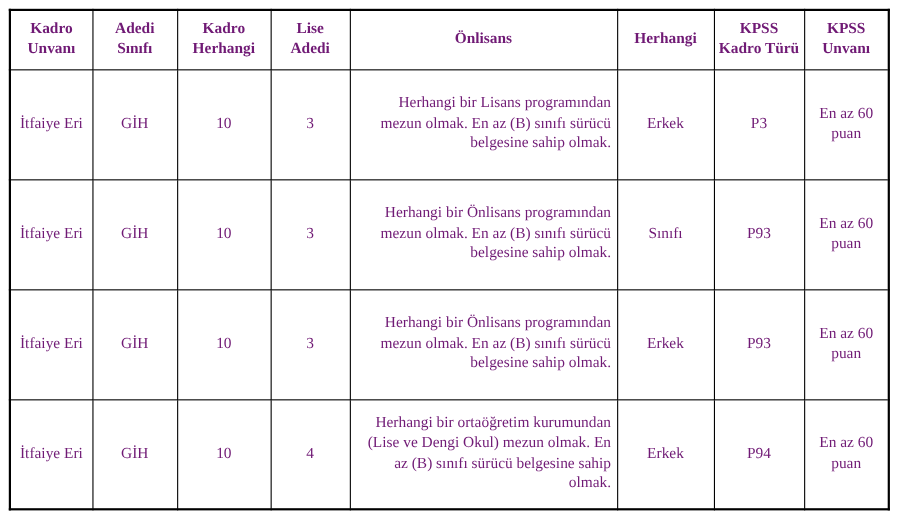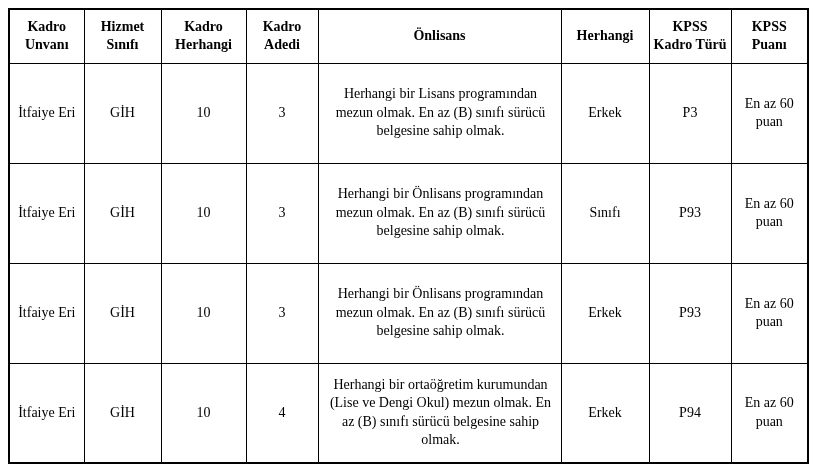--- a/index.html
+++ b/index.html
@@ -6,21 +6,21 @@
     margin: 0;
     padding: 0;
     background: #ffffff;
   }
   .page {
     position: relative;
     width: 815px;
     height: 469px;
     background: #ffffff;
     font-family: "Liberation Serif", serif;
-    color: #000000;
+    color: #701a75;
   }
   table.kadro-table {
     position: absolute;
     left: 8px;
     top: 8px;
     width: 799px;
     border-collapse: collapse;
     table-layout: fixed;
     border: 2px solid #000000;
   }
@@ -33,21 +33,21 @@
     font-size: 14px;
     line-height: 1.32;
     overflow: hidden;
   }
   table.kadro-table th {
     font-weight: bold;
   }
   table.kadro-table thead tr { height: 54px; }
   table.kadro-table tbody tr { height: 100px; }
   table.kadro-table td.niteligi {
-    text-align: center;
+    text-align: right;
     padding-left: 7px;
     padding-right: 5px;
   }
   col.c-unvan   { width: 75px; }
   col.c-sinif   { width: 77px; }
   col.c-derece  { width: 85px; }
   col.c-adet    { width: 72px; }
   col.c-nitelik { width: 243px; }
   col.c-cinsiyet{ width: 88px; }
   col.c-turu    { width: 82px; }
@@ -64,27 +64,27 @@
       <col class="c-derece">
       <col class="c-adet">
       <col class="c-nitelik">
       <col class="c-cinsiyet">
       <col class="c-turu">
       <col class="c-puan">
     </colgroup>
     <thead>
       <tr>
         <th>Kadro Unvanı</th>
-        <th>Hizmet Sınıfı</th>
+        <th>Adedi Sınıfı</th>
         <th>Kadro Herhangi</th>
-        <th>Kadro Adedi</th>
+        <th>Lise Adedi</th>
         <th>Önlisans</th>
         <th>Herhangi</th>
         <th>KPSS Kadro Türü</th>
-        <th>KPSS Puanı</th>
+        <th>KPSS Unvanı</th>
       </tr>
     </thead>
     <tbody>
       <tr>
         <td>İtfaiye Eri</td>
         <td>GİH</td>
         <td>10</td>
         <td>3</td>
         <td class="niteligi">Herhangi bir Lisans programından mezun olmak. En az (B) sınıfı sürücü belgesine sahip olmak.</td>
         <td>Erkek</td>

